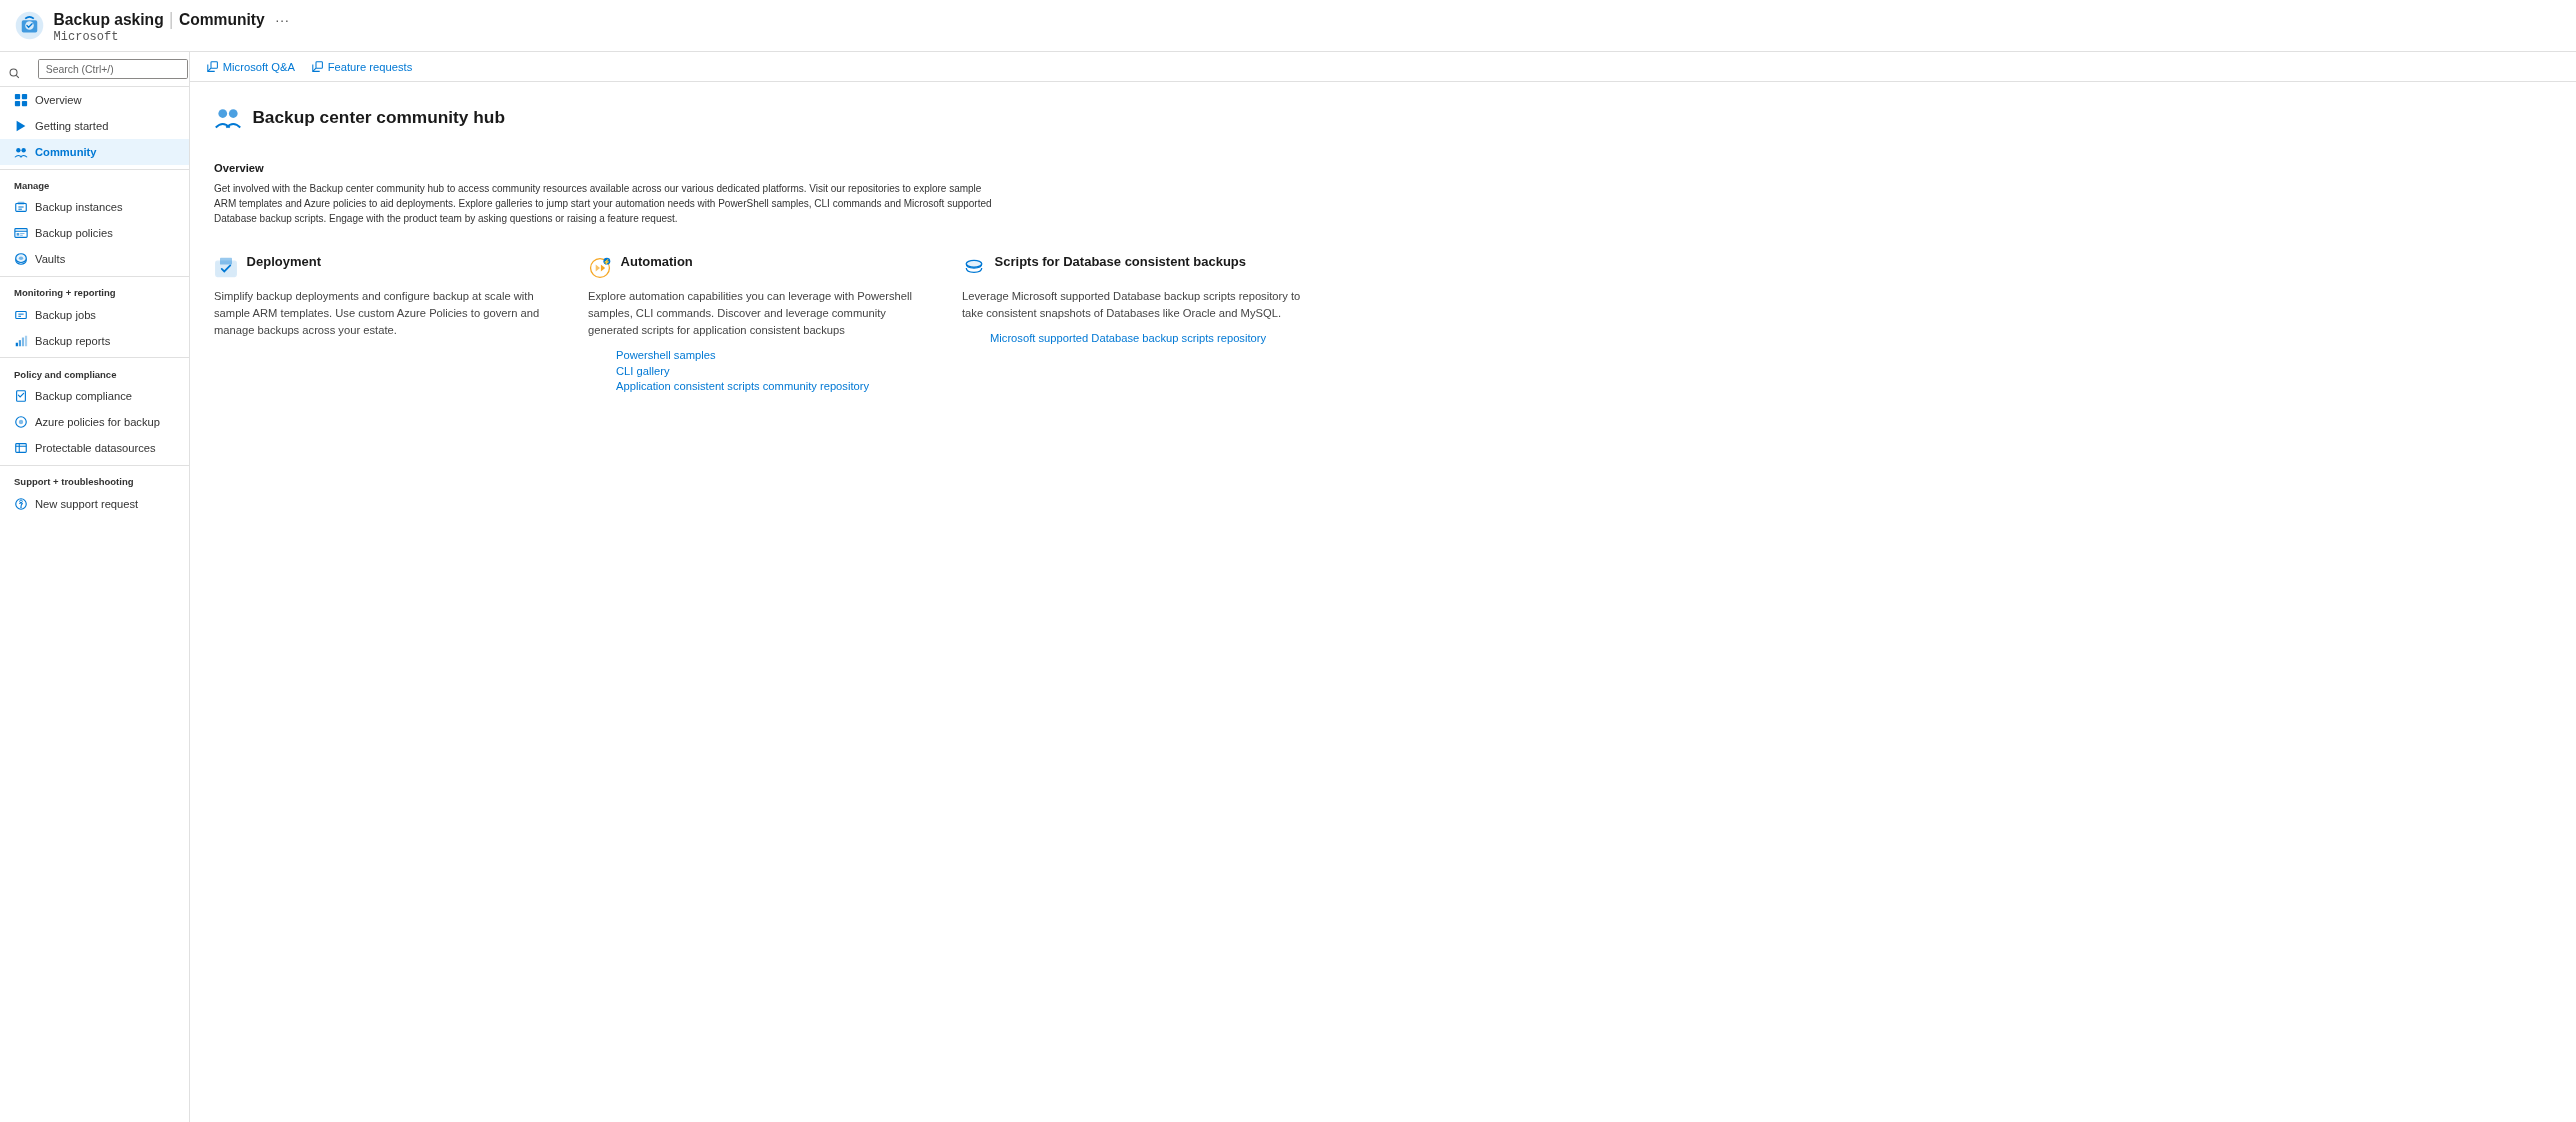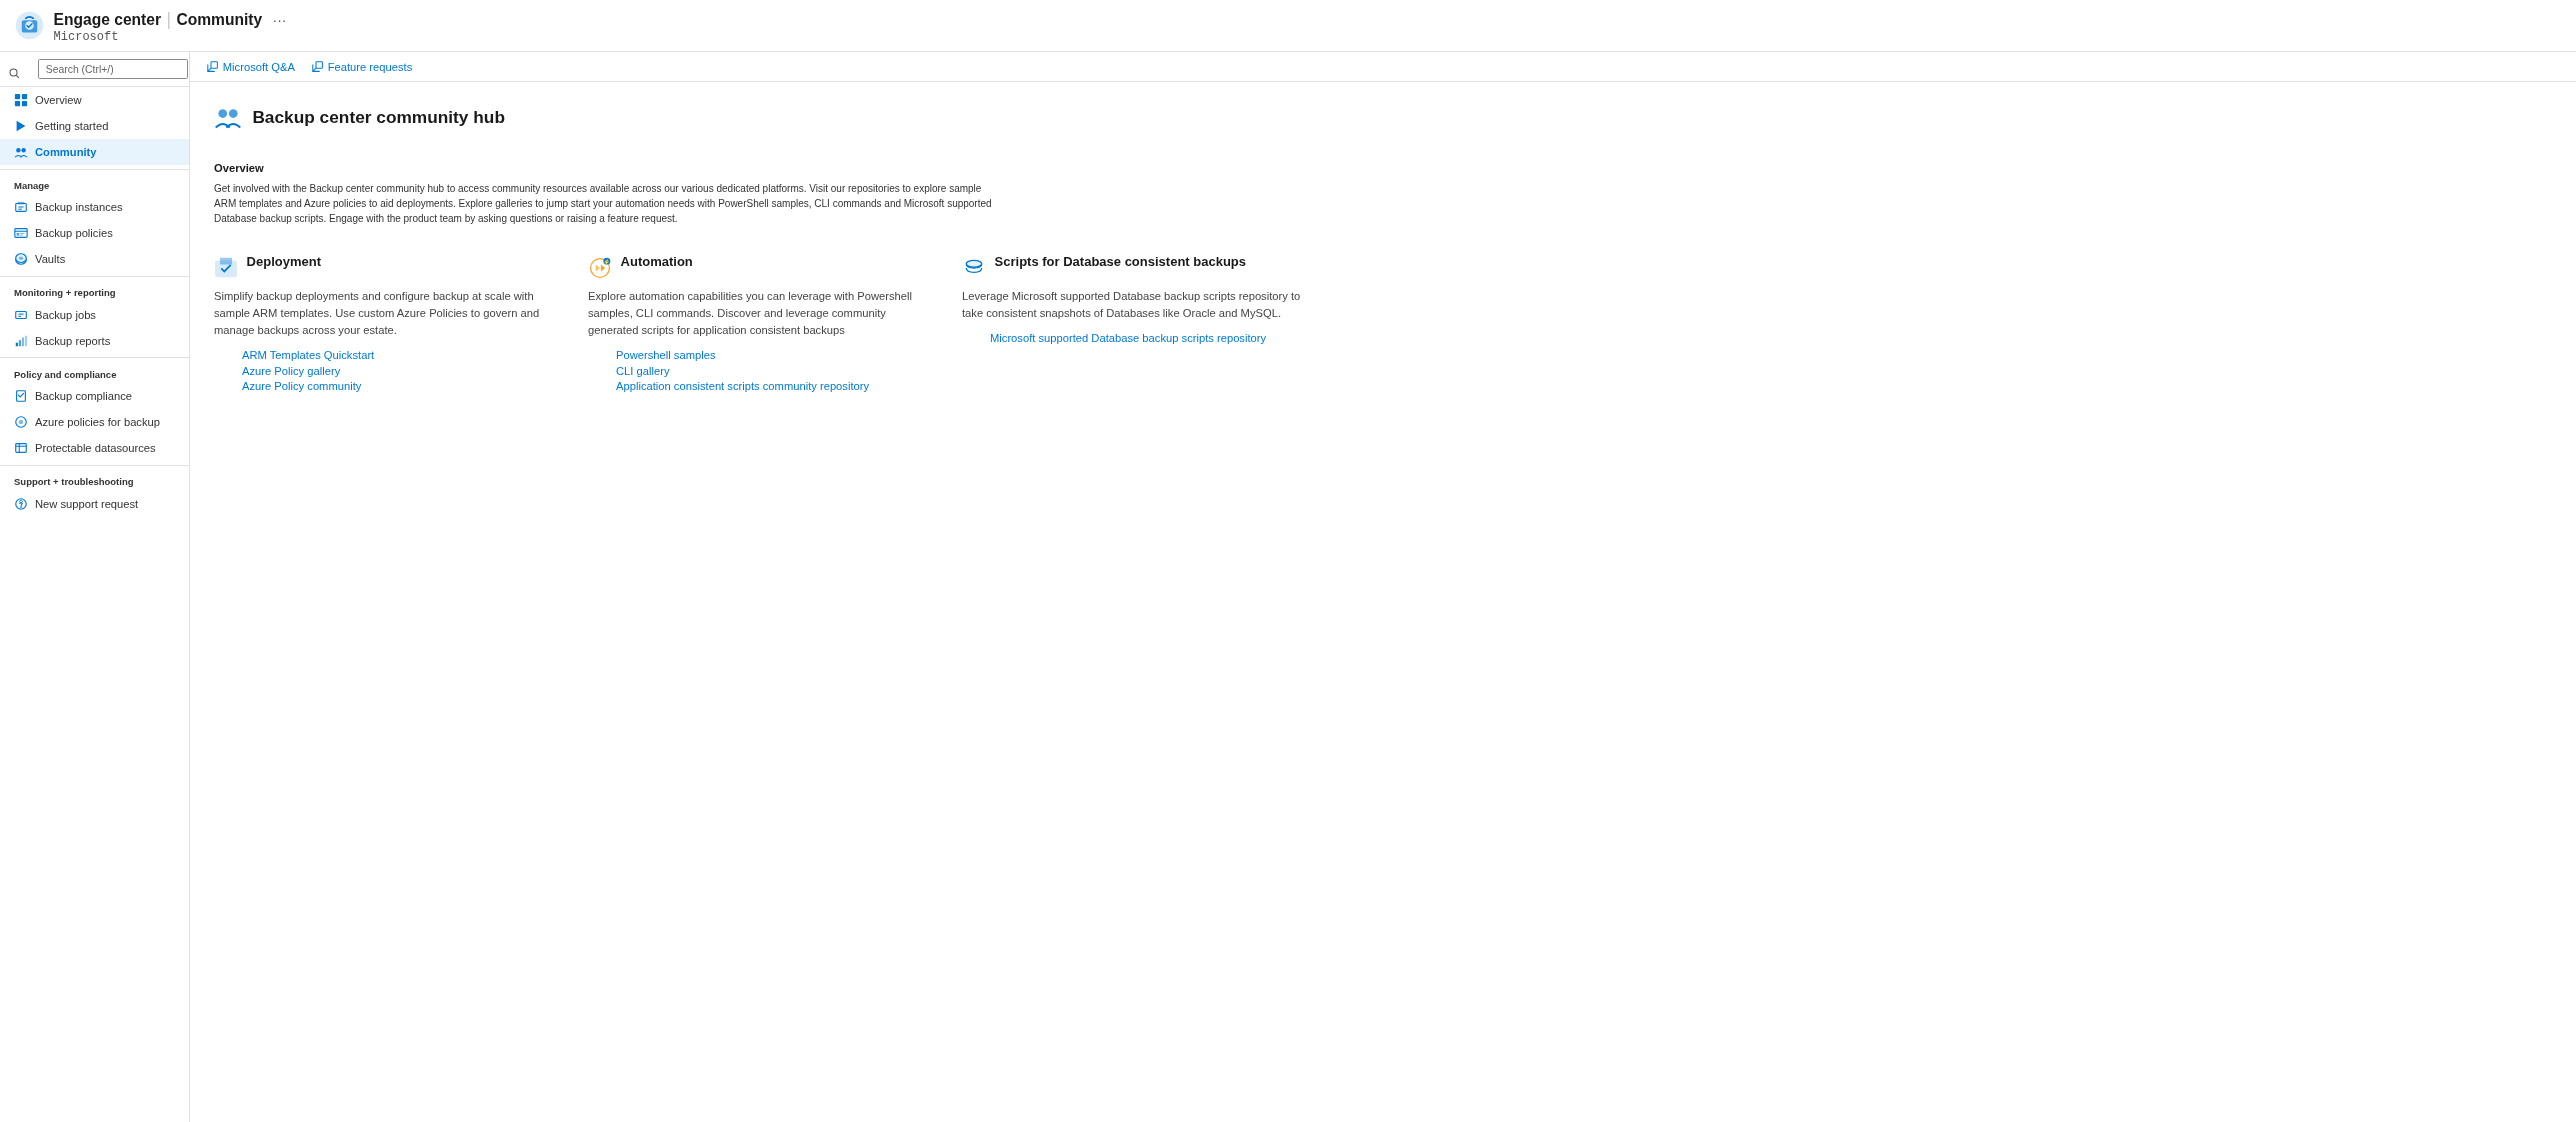--- a/index.html
+++ b/index.html
@@ -65,21 +65,21 @@
     <svg width="31" height="31" viewBox="0 0 36 36">
       <circle cx="18" cy="18" r="16" fill="#0078d4" opacity="0.15"></circle>
       <rect x="9" y="12" width="18" height="14" rx="2" fill="#0078d4" opacity="0.7"></rect>
       <path d="M13 10 Q18 6 23 10" stroke="#0078d4" stroke-width="2" fill="none"></path>
       <ellipse cx="18" cy="18" rx="5" ry="5" fill="#fff" opacity="0.8"></ellipse>
       <path d="M15 18 l2 2 l4-4" stroke="#0078d4" stroke-width="1.5" fill="none" stroke-linecap="round"></path>
     </svg>
   </div>
   <div class="header-title-group">
     <div style="display:flex;align-items:baseline;gap:5.2px;">
-      <span style="font-size:15.6px;font-weight:600;color:#1a1a1a;">Engage center</span>
+      <span style="font-size:15.6px;font-weight:600;color:#1a1a1a;">Backup asking</span>
       <span style="color:#ccc;font-size:19px;font-weight:300;">|</span>
       <span style="font-size:15.6px;font-weight:600;color:#1a1a1a;">Community</span>
       <span style="color:#555;font-size:14px;margin-left:5.2px;cursor:pointer;">···</span>
     </div>
     <div style="font-size:12px;color:#555;font-family:Liberation Mono, monospace;">Microsoft</div>
   </div>
 </div>
 
 <div class="layout">
 
@@ -282,25 +282,20 @@
             <div class="card-icon">
               <svg width="24" height="24" viewBox="0 0 28 28">
                 <rect x="2" y="6" width="24" height="18" rx="2" fill="#0078d4" opacity="0.15" stroke="#0078d4" stroke-width="1.5"></rect>
                 <rect x="7" y="2" width="14" height="8" rx="1" fill="#0078d4" opacity="0.4"></rect>
                 <path d="M9 15 l3 3 l7-7" stroke="#0078d4" stroke-width="2" fill="none" stroke-linecap="round"></path>
               </svg>
             </div>
             <div class="card-title">Deployment</div>
           </div>
           <p class="card-desc">Simplify backup deployments and configure backup at scale with sample ARM templates. Use custom Azure Policies to govern and manage backups across your estate.</p>
-          <div class="card-links">
-            <a class="card-link">ARM Templates Quickstart</a>
-            <a class="card-link">Azure Policy gallery</a>
-            <a class="card-link">Azure Policy community</a>
-          </div>
         </div>
 
         <div class="card">
           <div class="card-header">
             <div class="card-icon">
               <svg width="24" height="24" viewBox="0 0 28 28" style="font-size:13px">
                 <circle cx="14" cy="14" r="11" fill="none" stroke="#f5a623" stroke-width="1.5"></circle>
                 <path d="M9 10 l5 4 l-5 4" fill="#f5a623" opacity="0.7"></path>
                 <path d="M15 10 l5 4 l-5 4" fill="#f5a623"></path>
                 <circle cx="22" cy="6" r="4" fill="#0078d4"></circle>

